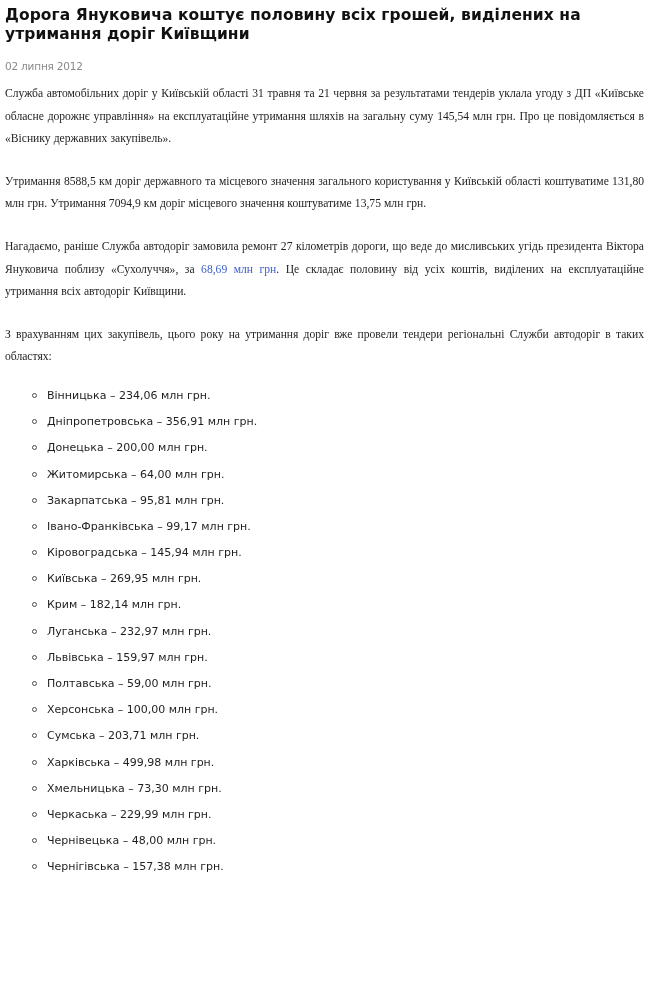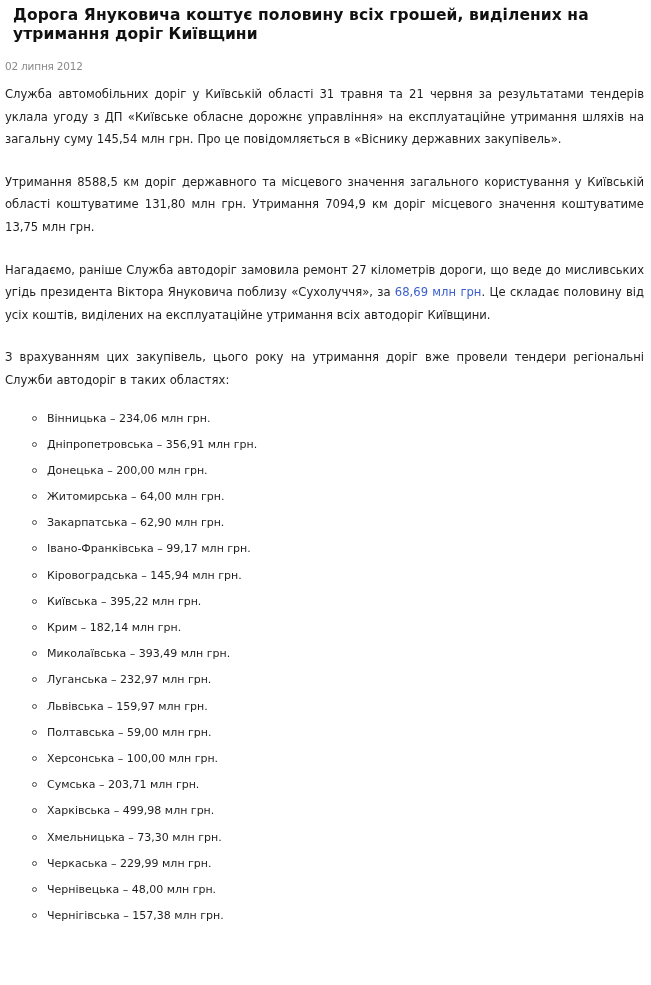--- a/index.html
+++ b/index.html
@@ -19,39 +19,40 @@
     position: relative;
     width: 651px;
     box-sizing: border-box;
     padding: 6px 6px 0 5px;
   }
   .article-title {
     font-size: 15.5px;
     font-weight: bold;
     line-height: 19px;
     color: #111111;
-    margin: 0 0 2px 8px;
+    margin: 0 0 2px 0;
     letter-spacing: 0.1px;
     padding-right: 10px;
   }
   .article-date {
     font-size: 10.5px;
     color: #8a8a8a;
     line-height: 13px;
     margin: 16px 0 10px 0;
     letter-spacing: -0.2px;
   }
   .body-text {
     font-size: 11.6px;
     line-height: 22.6px;
     color: #1e1e1e;
     text-align: justify;
     margin: 0 0 20px 0;
     padding-right: 1px;
     word-spacing: 0.2px;
+    font-family: Liberation Serif, serif;
   }
   .body-text:last-child {
     margin-bottom: 0;
   }
   a.inline-link {
     color: #3a5fcd;
     text-decoration: none;
   }
   ul.region-list {
     list-style: none;
@@ -93,26 +94,25 @@
 
   <p class="body-text"><span>Нагадаємо, раніше Служба автодоріг замовила ремонт 27 кілометрів дороги, що веде до мисливських угідь президента Віктора Януковича поблизу «Сухолуччя», за </span><a class="inline-link" href="#">68,69 млн грн</a><span>. Це складає половину від усіх коштів, виділених на експлуатаційне утримання всіх автодоріг Київщини.</span></p>
 
   <p class="body-text">З врахуванням цих закупівель, цього року на утримання доріг вже провели тендери регіональні Служби автодоріг в таких областях:</p>
 
   <ul class="region-list">
       <li><span class="bullet"></span><span>Вінницька – 234,06 млн грн.</span></li>
       <li><span class="bullet"></span><span>Дніпропетровська – 356,91 млн грн.</span></li>
       <li><span class="bullet"></span><span>Донецька – 200,00 млн грн.</span></li>
       <li><span class="bullet"></span><span>Житомирська – 64,00 млн грн.</span></li>
-      <li><span class="bullet"></span><span>Закарпатська – 62,90 млн грн.</span></li>
+      <li><span class="bullet"></span><span>Закарпатська – 95,81 млн грн.</span></li>
       <li><span class="bullet"></span><span>Івано-Франківська – 99,17 млн грн.</span></li>
       <li><span class="bullet"></span><span>Кіровоградська – 145,94 млн грн.</span></li>
-      <li><span class="bullet"></span><span>Київська – 395,22 млн грн.</span></li>
+      <li><span class="bullet"></span><span>Київська – 269,95 млн грн.</span></li>
       <li><span class="bullet"></span><span>Крим – 182,14 млн грн.</span></li>
-      <li><span class="bullet"></span><span>Миколаївська – 393,49 млн грн.</span></li>
       <li><span class="bullet"></span><span>Луганська – 232,97 млн грн.</span></li>
       <li><span class="bullet"></span><span>Львівська – 159,97 млн грн.</span></li>
       <li><span class="bullet"></span><span>Полтавська – 59,00 млн грн.</span></li>
       <li><span class="bullet"></span><span>Херсонська – 100,00 млн грн.</span></li>
       <li><span class="bullet"></span><span>Сумська – 203,71 млн грн.</span></li>
       <li><span class="bullet"></span><span>Харківська – 499,98 млн грн.</span></li>
       <li><span class="bullet"></span><span>Хмельницька – 73,30 млн грн.</span></li>
       <li><span class="bullet"></span><span>Черкаська – 229,99 млн грн.</span></li>
       <li><span class="bullet"></span><span>Чернівецька – 48,00 млн грн.</span></li>
       <li><span class="bullet"></span><span>Чернігівська – 157,38 млн грн.</span></li>

